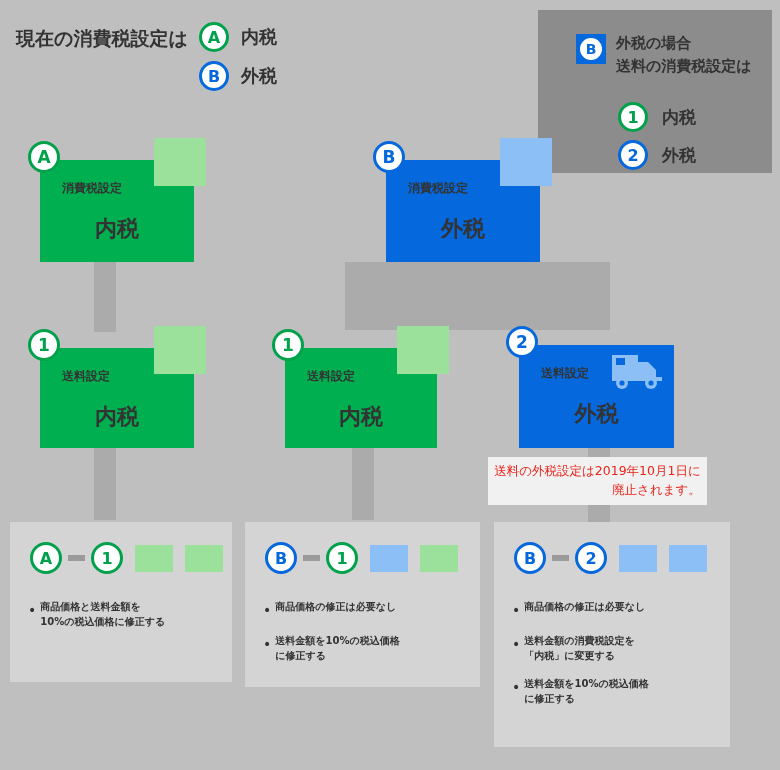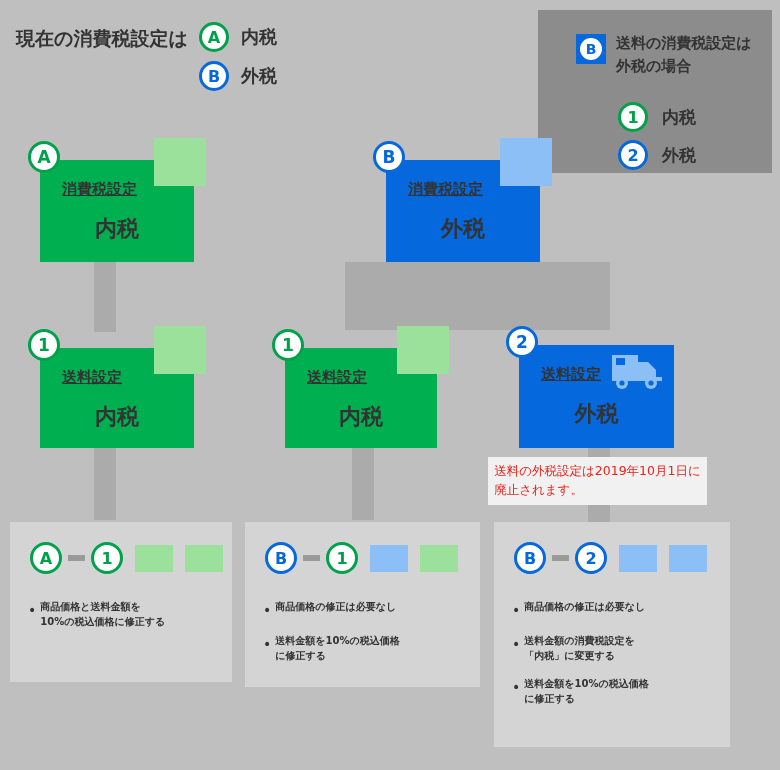--- a/index.html
+++ b/index.html
@@ -152,26 +152,25 @@
     right: -12px;
     width: 52px;
     height: 48px;
     background: #9be09b;
   }
   .node.blue .swatch { background: #8bbff5; }
   .node .title {
     position: absolute;
     left: 22px;
     top: 20px;
-    font-size: 15px;
+    font-size: 12px;
     font-weight: bold;
     color: #333333;
     z-index: 3;
     white-space: nowrap;
-    text-decoration: underline;
   }
   .node .value {
     position: absolute;
     left: 0;
     right: 0;
     top: 54px;
     text-align: center;
     font-size: 22px;
     font-weight: bold;
     color: #333333;
@@ -200,21 +199,21 @@
     background: #f1f1f1;
     z-index: 15;
     display: flex;
     align-items: center;
     justify-content: center;
   }
   .warn-text {
     font-size: 12.5px;
     color: #e8231a;
     line-height: 1.5;
-    text-align: left;
+    text-align: right;
     padding: 0 6px;
     white-space: pre-line;
   }
 
   
   .card {
     position: absolute;
     background: #d4d4d4;
   }
   .card-head {
@@ -293,22 +292,22 @@
   <div class="legend-badge blue">B</div>
   <div class="legend-label">外税</div>
 </div>
 
 <div class="tr-panel">
   <div class="tr-head">
     <div class="badge-sq" style="position:relative; left:0; top:2px;">
       <div class="inner">B</div>
     </div>
     <div>
+      <div class="tr-headtext">外税の場合</div>
       <div class="tr-headtext">送料の消費税設定は</div>
-      <div class="tr-headtext">外税の場合</div>
     </div>
   </div>
 
   <div class="tr-opt" style="left:80px; top:92px;">
     <div class="legend-badge">1</div>
     <div class="legend-label">内税</div>
   </div>
   <div class="tr-opt" style="left:80px; top:130px;">
     <div class="legend-badge blue">2</div>
     <div class="legend-label">外税</div>

